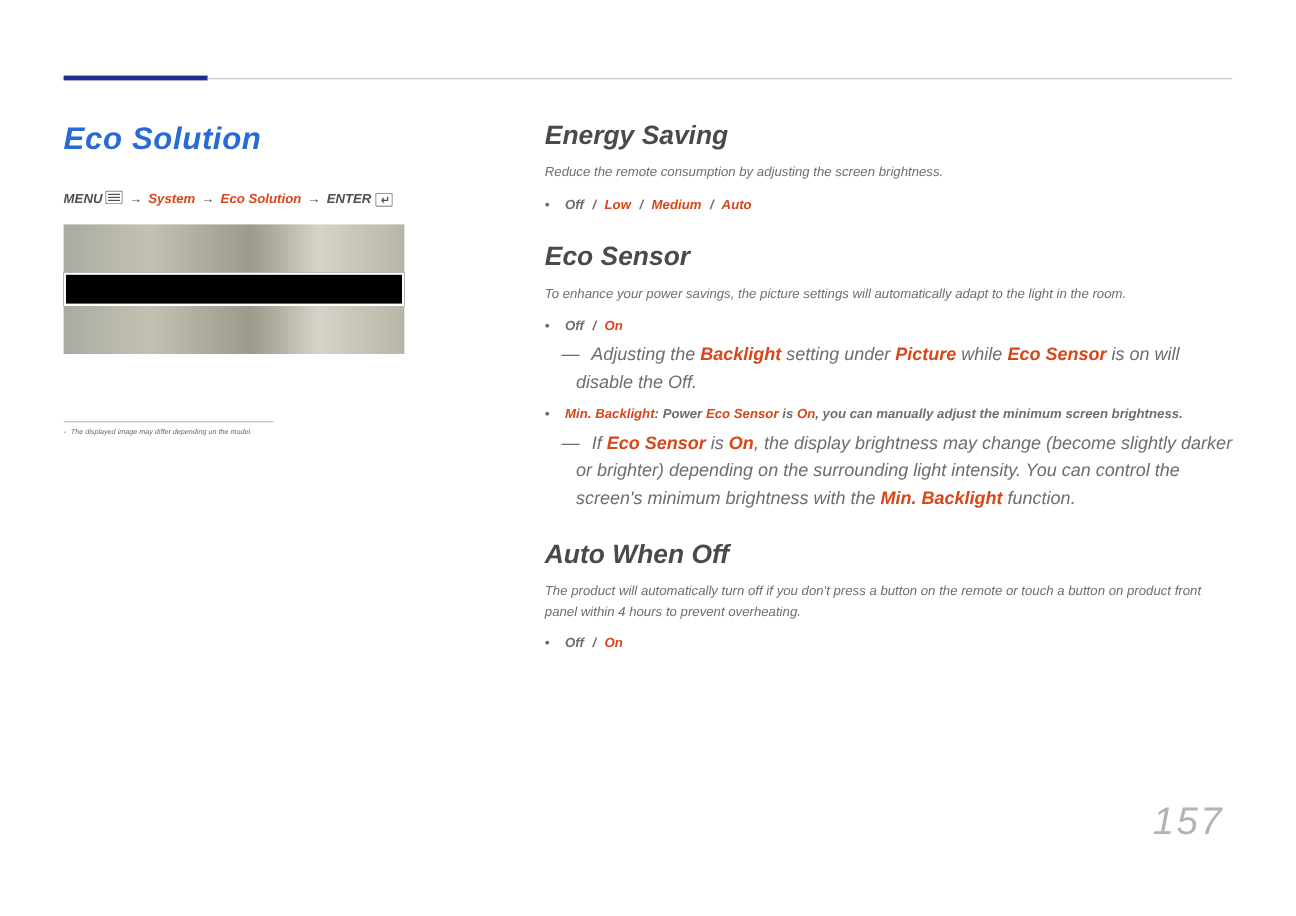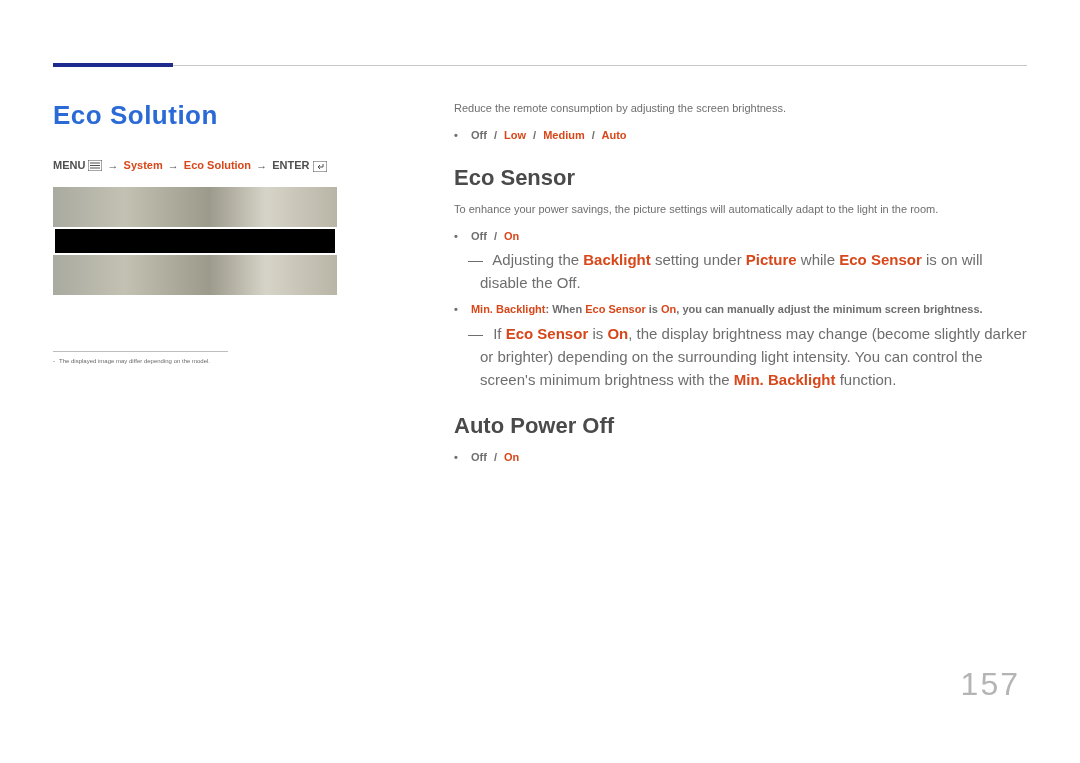--- a/index.html
+++ b/index.html
@@ -2,20 +2,21 @@
 <html><head>
 <meta charset="utf-8">
 <style>
   * { box-sizing: border-box; margin: 0; padding: 0; }
   html, body { width: 1080px; height: 763px; background: #fff; font-family: Arial, Helvetica, sans-serif; color: #5a5a5a; }
   .page {
     position: relative;
     width: 1080px;
     height: 763px;
     padding: 0;
+    font-style: italic;
   }
   .top-bar {
     position: absolute;
     top: 63px;
     left: 53px;
     width: 120px;
     height: 4px;
     background: #1f2c8f;
   }
   .top-rule {
@@ -196,20 +197,21 @@
 
     <div class="footnote-rule"></div>
     <div class="footnote">
       <span class="dash">-</span><span>The displayed image may differ depending on the model.</span>
     </div>
   </div>
 
   <div class="right-col">
 
     <div>
+      <div class="section-title">Energy Saving</div>
       <div class="section-desc">Reduce the remote consumption by adjusting the screen brightness.</div>
       <div class="opt-row">
         <span class="opt-bullet">•</span>
         <span class="opt-off">Off</span>
         <span class="opt-sep">/</span>
         <span class="opt-hl">Low</span>
         <span class="opt-sep">/</span>
         <span class="opt-hl">Medium</span>
         <span class="opt-sep">/</span>
         <span class="opt-hl">Auto</span>
@@ -224,30 +226,31 @@
         <span class="opt-off">Off</span>
         <span class="opt-sep">/</span>
         <span class="opt-hl">On</span>
       </div>
       <div class="note-line">
         <span class="note-sym">―</span>
         <span>Adjusting the </span><span class="hl">Backlight</span><span> setting under </span><span class="hl">Picture</span><span> while </span><span class="hl">Eco Sensor</span><span> is on will disable the </span><span class="opt-off">Off</span>.
       </div>
       <div class="sub-bullet">
         <span class="opt-bullet">•</span>
-        <span class="hl">Min. Backlight</span><span>: When </span><span class="hl">Eco Sensor</span><span> is </span><span class="hl">On</span><span>, you can manually adjust the minimum screen brightness.</span>
+        <span class="hl">Min. Backlight</span><span>: Power </span><span class="hl">Eco Sensor</span><span> is </span><span class="hl">On</span><span>, you can manually adjust the minimum screen brightness.</span>
       </div>
       <div class="note-line">
         <span class="note-sym">―</span>
         <span>If </span><span class="hl">Eco Sensor</span><span> is </span><span class="hl">On</span><span>, the display brightness may change (become slightly darker or brighter) depending on the surrounding light intensity. You can control the screen's minimum brightness with the </span><span class="hl">Min. Backlight</span><span> function.</span>
       </div>
     </div>
 
     <div class="section3">
-      <div class="section-title">Auto Power Off</div>
+      <div class="section-title">Auto When Off</div>
+      <div class="section-desc">The product will automatically turn off if you don't press a button on the remote or touch a button on product front panel within 4 hours to prevent overheating.</div>
       <div class="opt-row">
         <span class="opt-bullet">•</span>
         <span class="opt-off">Off</span>
         <span class="opt-sep">/</span>
         <span class="opt-hl">On</span>
       </div>
     </div>
 
   </div>
 

